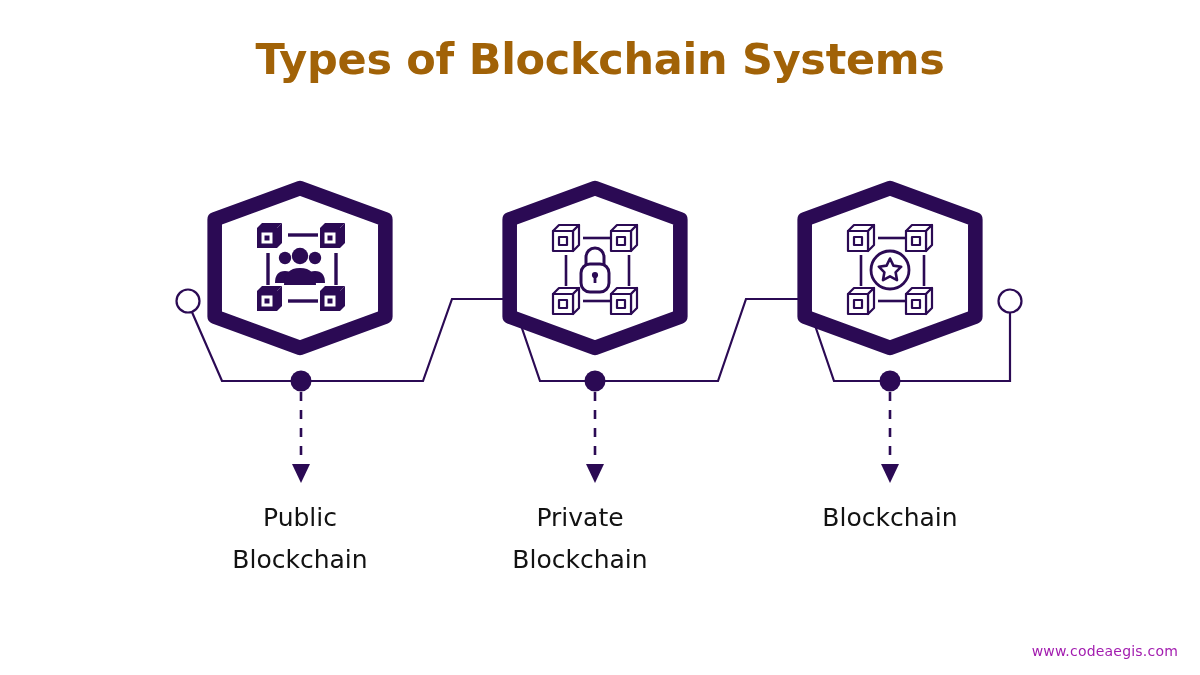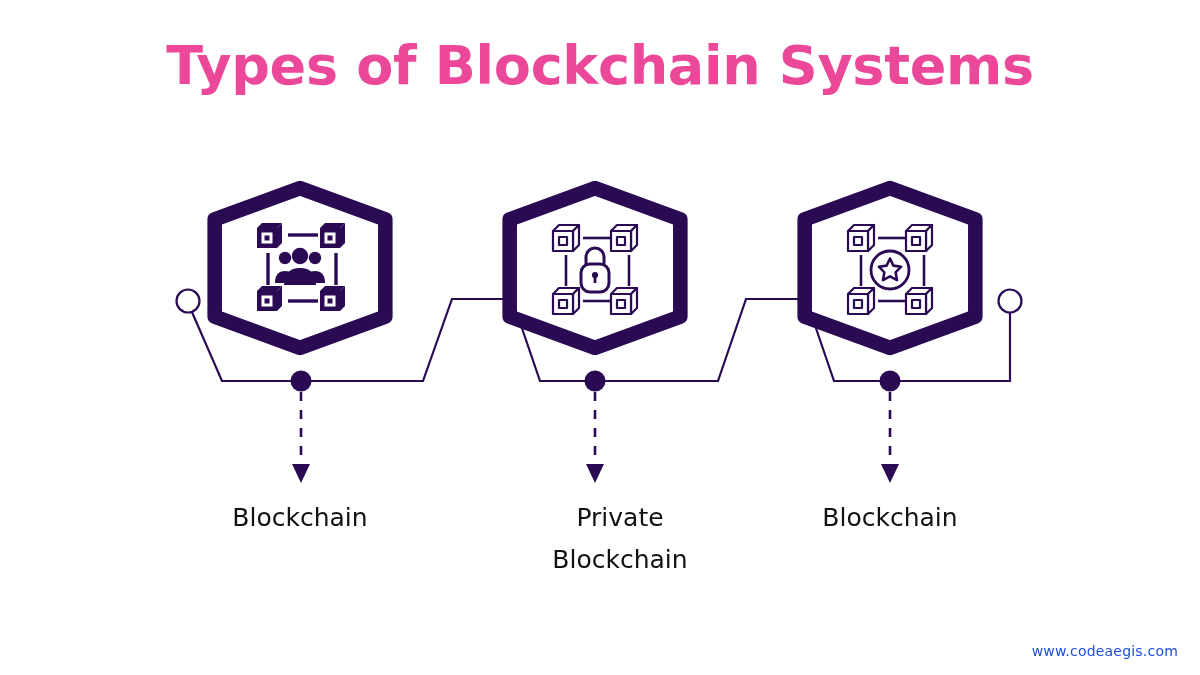--- a/index.html
+++ b/index.html
@@ -9,45 +9,45 @@
     font-family:"DejaVu Sans", sans-serif;
     overflow:hidden;
     position:relative;
   }
   #canvas{position:absolute;left:0;top:0;width:1200px;height:675px;}
   .title{
     position:absolute;left:0;top:34px;width:1200px;
     text-align:center;
     font-family:"DejaVu Sans", sans-serif;
     font-weight:bold;
-    font-size:54px;
+    font-size:43px;
     letter-spacing:-0.3px;
-    color:#ec4899;
+    color:#a16207;
     white-space:nowrap;
   }
   .label{
     position:absolute;
     width:300px;
     text-align:center;
     font-family:"DejaVu Sans", sans-serif;
     font-weight:400;
     font-size:25px;
     line-height:42px;
     color:#121212;
   }
   .label .l1{display:block;}
   .label .l2{display:block;}
   #label0{left:150px;top:497px;}
-  #label1{left:470px;top:497px;}
+  #label1{left:430px;top:497px;}
   #label2{left:740px;top:497px;}
   .watermark{
     position:absolute;right:22px;bottom:16px;
     font-family:"DejaVu Sans", sans-serif;
     font-size:14px;
-    color:#1d4ed8;
+    color:#a21caf;
     letter-spacing:0.2px;
   }
   svg{display:block;}
 </style>
 </head>
 <body>
 
 <div class="title">Types of Blockchain Systems</div>
 
 <svg id="canvas" viewBox="0 0 1200 675">
@@ -197,20 +197,21 @@
         <path d="M 890 258.5 L 893.4 265.6 L 901.2 266.7 L 895.6 272.3
                  L 897 280.1 L 890 276.4 L 883 280.1 L 884.4 272.3
                  L 878.8 266.7 L 886.6 265.6 Z" fill="none" stroke="#2b0a54" stroke-width="2.6" stroke-linejoin="round"></path>
       </g>
     </g>
   </g>
 
 </svg>
 
 <div class="label" id="label0">
+  <span class="l1">Public</span>
   <span class="l2">Blockchain</span>
 </div>
 <div class="label" id="label1">
   <span class="l1">Private</span>
   <span class="l2">Blockchain</span>
 </div>
 <div class="label" id="label2">
   <span class="l2">Blockchain</span>
 </div>
 

